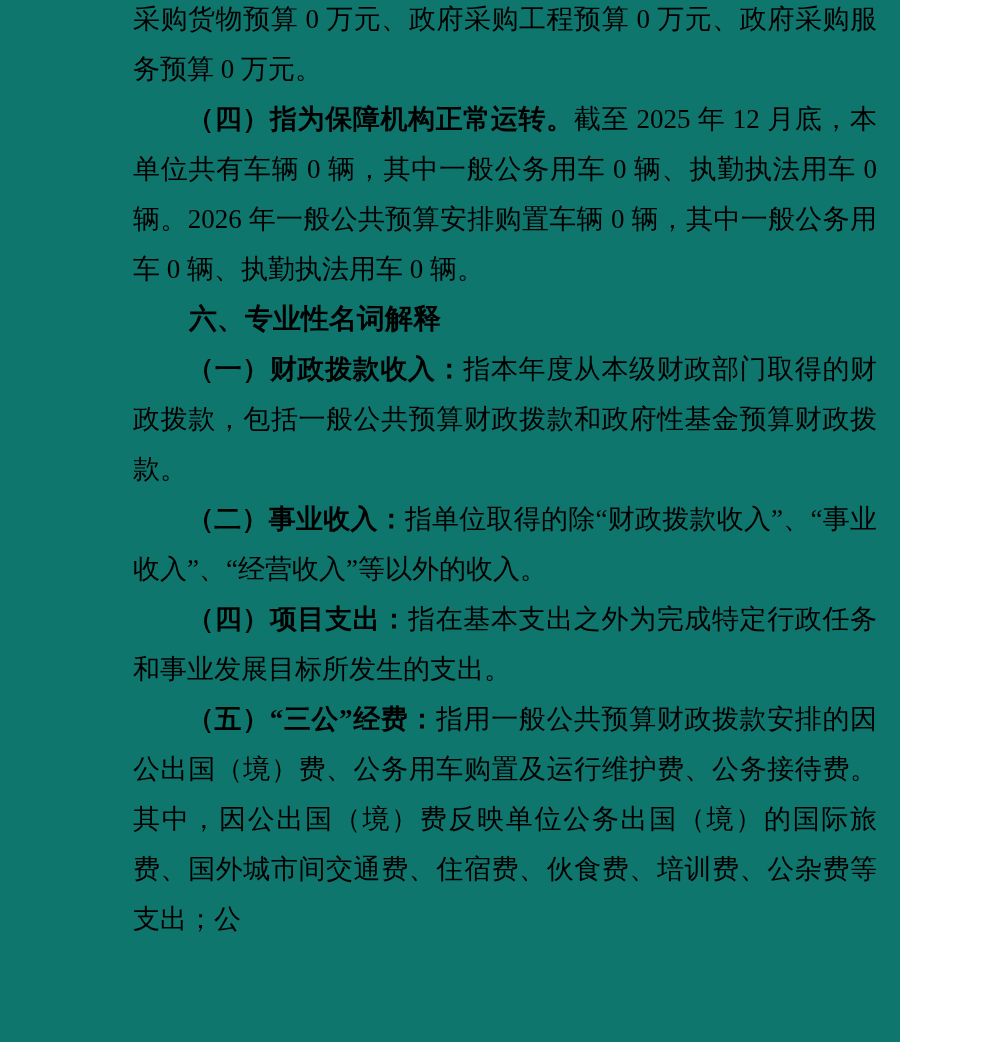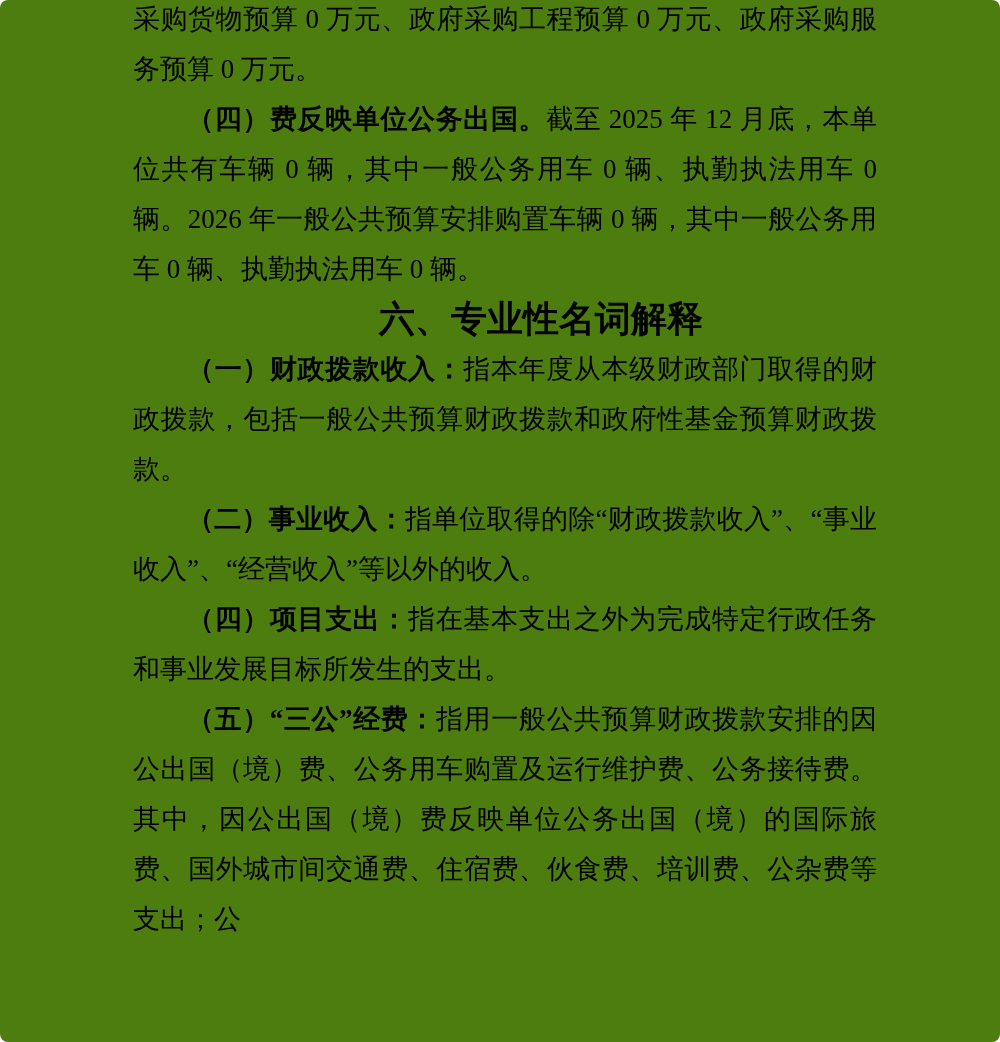--- a/index.html
+++ b/index.html
@@ -2,26 +2,25 @@
 <html><head>
 <meta charset="utf-8">
 <style>
   html, body {
     margin: 0;
     padding: 0;
     background: #ffffff;
   }
   .page {
     position: relative;
-    width: 1000px;
+    width: 900px;
     height: 1042px;
-    background: #4d7c0f;
+    background: #0f766e;
     color: #000000;
     overflow: hidden;
-    border-radius: 8px;
   }
   .text-block {
     position: absolute;
     left: 133px;
     top: -6px;
     width: 744px;
     font-family: "Liberation Serif", "DejaVu Serif", serif;
     font-size: 27px;
     line-height: 50px;
     text-align: justify;
@@ -32,33 +31,33 @@
     padding: 0;
   }
   .para.indent {
     text-indent: 2em;
   }
   .seg.bold {
     font-weight: bold;
   }
   .para.heading {
     font-family: Liberation Serif, serif;
-    font-size: 36px;
-    text-align: center;
+    font-size: 28px;
+    text-align: left;
   }
   .para.heading .seg {
     font-weight: bold;
   }
 </style>
 </head>
 <body>
 
 <div class="page">
   <div class="text-block" id="doc-body">
       <p class="para"><span class="seg">采购货物预算 0 万元、政府采购工程预算 0 万元、政府采购服务预算 0 万元。</span></p>
-      <p class="para indent"><span class="seg bold">（四）费反映单位公务出国。</span><span class="seg">截至 2025 年 12 月底，本单位共有车辆 0 辆，其中一般公务用车 0 辆、执勤执法用车 0 辆。2026 年一般公共预算安排购置车辆 0 辆，其中一般公务用车 0 辆、执勤执法用车 0 辆。</span></p>
+      <p class="para indent"><span class="seg bold">（四）指为保障机构正常运转。</span><span class="seg">截至 2025 年 12 月底，本单位共有车辆 0 辆，其中一般公务用车 0 辆、执勤执法用车 0 辆。2026 年一般公共预算安排购置车辆 0 辆，其中一般公务用车 0 辆、执勤执法用车 0 辆。</span></p>
       <p class="para indent heading"><span class="seg bold">六、专业性名词解释</span></p>
       <p class="para indent"><span class="seg bold">（一）财政拨款收入：</span><span class="seg">指本年度从本级财政部门取得的财政拨款，包括一般公共预算财政拨款和政府性基金预算财政拨款。</span></p>
       <p class="para indent"><span class="seg bold">（二）事业收入：</span><span class="seg">指单位取得的除“财政拨款收入”、“事业收入”、“经营收入”等以外的收入。</span></p>
       <p class="para indent"><span class="seg bold">（四）项目支出：</span><span class="seg">指在基本支出之外为完成特定行政任务和事业发展目标所发生的支出。</span></p>
       <p class="para indent"><span class="seg bold">（五）“三公”经费：</span><span class="seg">指用一般公共预算财政拨款安排的因公出国（境）费、公务用车购置及运行维护费、公务接待费。其中，因公出国（境）费反映单位公务出国（境）的国际旅费、国外城市间交通费、住宿费、伙食费、培训费、公杂费等支出；公</span></p>
     </div>
 </div>
 
 </body></html>

